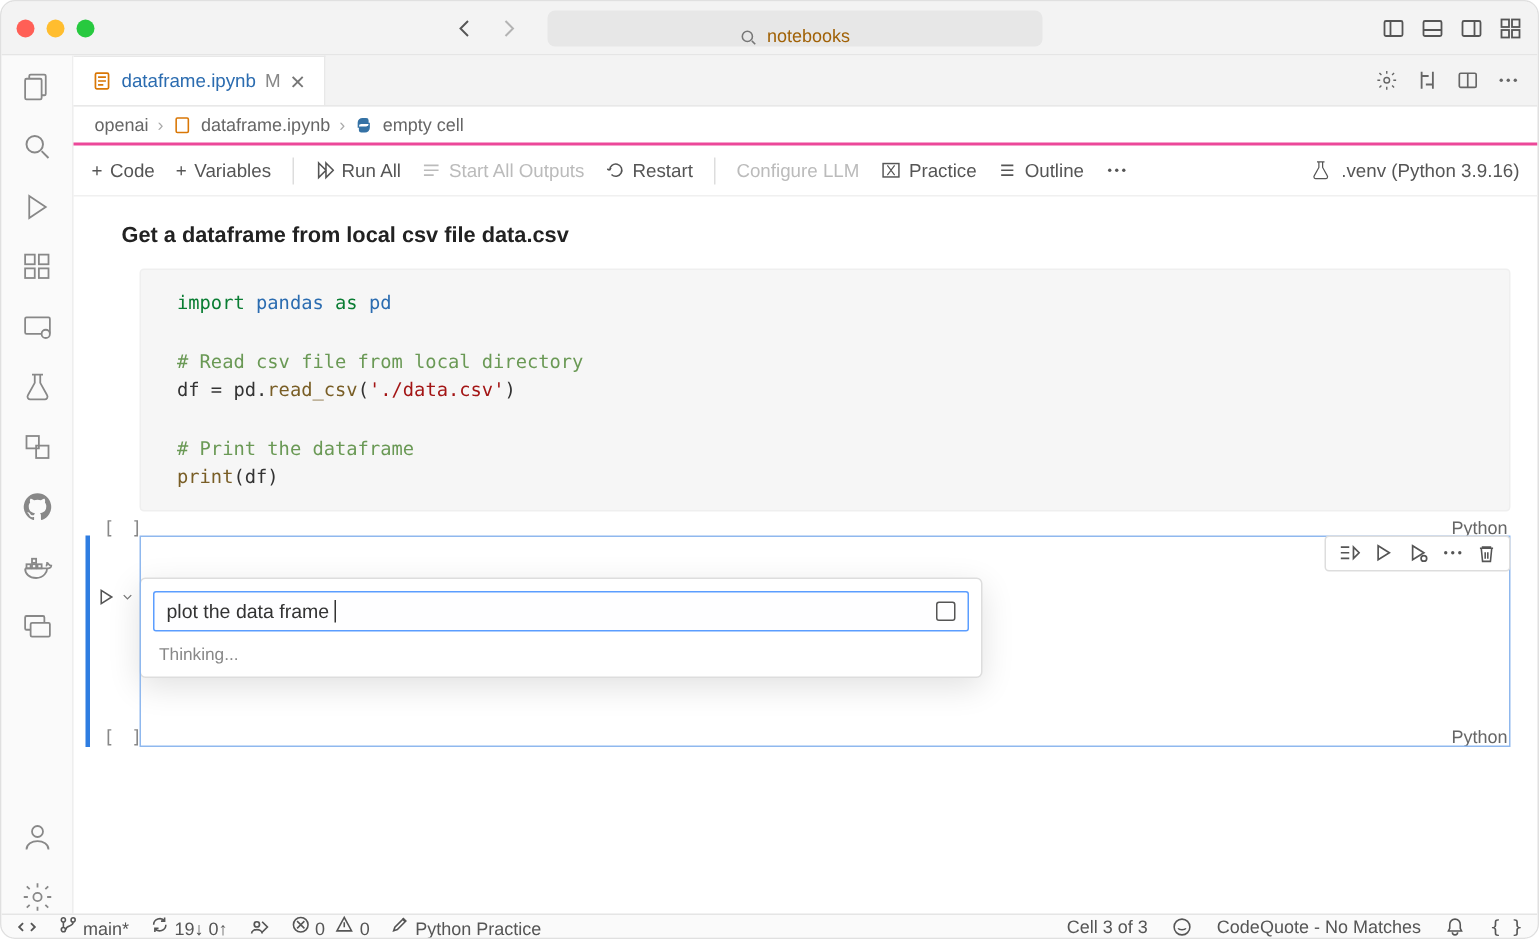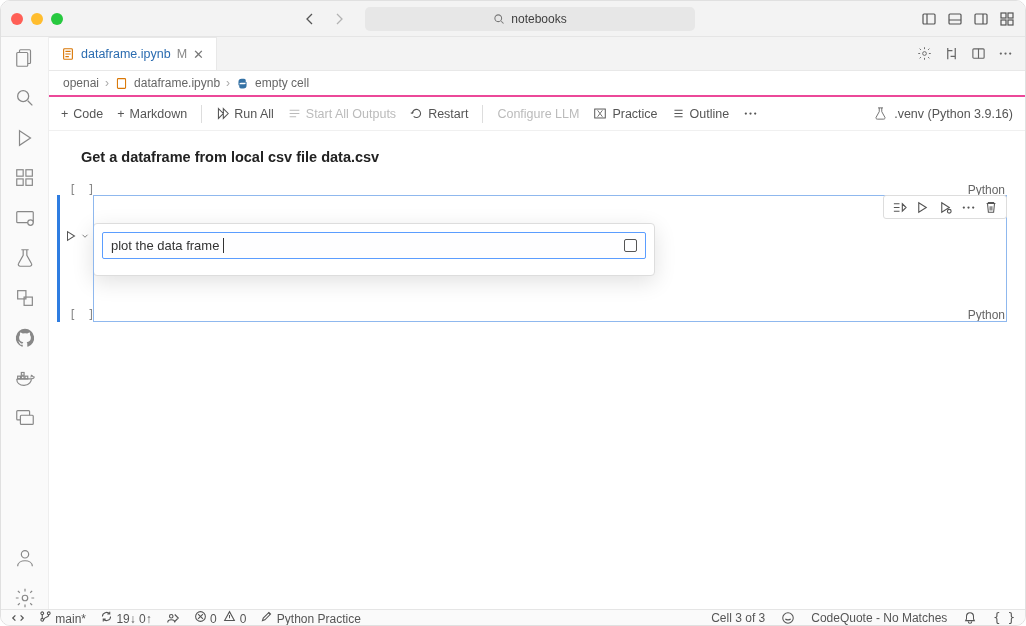--- a/index.html
+++ b/index.html
@@ -3,21 +3,21 @@
 <meta charset="utf-8">
 <style>
   * { box-sizing: border-box; }
   html, body { margin:0; padding:0; height:100%; font-family: -apple-system, "Segoe UI", sans-serif; font-size:13px; color:#333; background:#fff; }
   .window { width:1026px; height:626px; display:flex; flex-direction:column; border:1px solid #e0e0e0; border-radius:10px; overflow:hidden; position:relative; background:#fff; }
   
   .titlebar { height:36px; display:flex; align-items:center; padding:0 10px; background:#f3f3f3; border-bottom:1px solid #e5e5e5; gap:10px; }
   .traffic { display:flex; gap:8px; }
   .dot { width:12px; height:12px; border-radius:50%; }
   .nav-arrows { display:flex; gap:12px; margin-left: 230px; color:#555; }
-  .searchbar { flex:0 0 330px; height:24px; background:#e7e7e7; border-radius:5px; display:flex; align-items:center; justify-content:center; color:#404040; font-size:12px; gap:6px; margin-left:8px; }
+  .searchbar { flex:0 0 330px; height:24px; background:#e7e7e7; border-radius:5px; display:flex; align-items:flex-end; justify-content:center; color:#a16207; font-size:12px; gap:6px; margin-left:8px; }
   .title-right { margin-left:auto; display:flex; gap:10px; color:#555; }
   
   .body { flex:1; display:flex; min-height:0; }
   .activitybar { width:48px; background:#fafafa; border-right:1px solid #eee; display:flex; flex-direction:column; align-items:center; padding-top:10px; gap:18px; color:#888; }
   .activitybar .spacer { flex:1; }
   .main { flex:1; display:flex; flex-direction:column; min-width:0; }
   
   .tabrow { height:34px; background:#f3f3f3; border-bottom:1px solid #e8e8e8; display:flex; align-items:stretch; }
   .tab { display:flex; align-items:center; gap:6px; padding:0 12px; background:#fff; border-right:1px solid #e8e8e8; border-top:1px solid #e8e8e8; font-size:12.5px; }
   .tab .nb-icon { color:#d97706; }
@@ -268,21 +268,21 @@
         <span>empty cell</span>
       </div>
 
       <div class="nbtoolbar">
         <div class="tb-item">
             <span>+</span>
             <span>Code</span>
           </div>
         <div class="tb-item">
             <span>+</span>
-            <span>Markdown</span>
+            <span>Variables</span>
           </div>
         <div class="sep"></div>
         <div class="tb-item">
           <span class="ic">
               <svg width="13" height="13" viewBox="0 0 16 16" stroke="currentColor" fill="none" stroke-width="1.3">
                 <path d="M3 2 L9 8 L3 14 Z M9 2 L15 8 L9 14 Z"></path>
               </svg>
             </span>
           <span>Run All</span>
         </div>
@@ -337,20 +337,27 @@
               </svg>
             </span>
           <span>.venv (Python 3.9.16)</span>
         </div>
       </div>
 
       <div class="nbcontent">
         <div class="md-title">Get a dataframe from local csv file data.csv</div>
 
         <div class="cell">
+          <div class="cell-body"><span class="kw-import">import</span> <span class="mod">pandas</span> <span class="kw-as">as</span> <span class="mod">pd</span>
+
+<span class="comment"># Read csv file from local directory</span>
+df <span class="op">=</span> pd.<span class="fn">read_csv</span>(<span class="str">'./data.csv'</span>)
+
+<span class="comment"># Print the dataframe</span>
+<span class="fn">print</span>(df)</div>
           <div class="cell-footer">
             <span class="ind">[ ]</span>
             <span>Python</span>
           </div>
         </div>
 
         <div class="cell active" style="margin-top:26px;">
           <div class="strip"></div>
           <div class="active-outline"></div>
           <div class="cell-toolbar">
@@ -396,20 +403,21 @@
               </span>
           </div>
 
           <div class="prompt-box">
             <div class="prompt-input-row">
               <div class="prompt-input">
                 <span><span>plot the data frame</span><span class="cursor">&nbsp;</span></span>
                 <span class="stop-icon"></span>
               </div>
             </div>
+            <div class="thinking">Thinking...</div>
           </div>
 
           <div class="cell-footer" style="margin-top:32px;">
             <span class="ind">[ ]</span>
             <span>Python</span>
           </div>
         </div>
 
       </div>
     </div>

